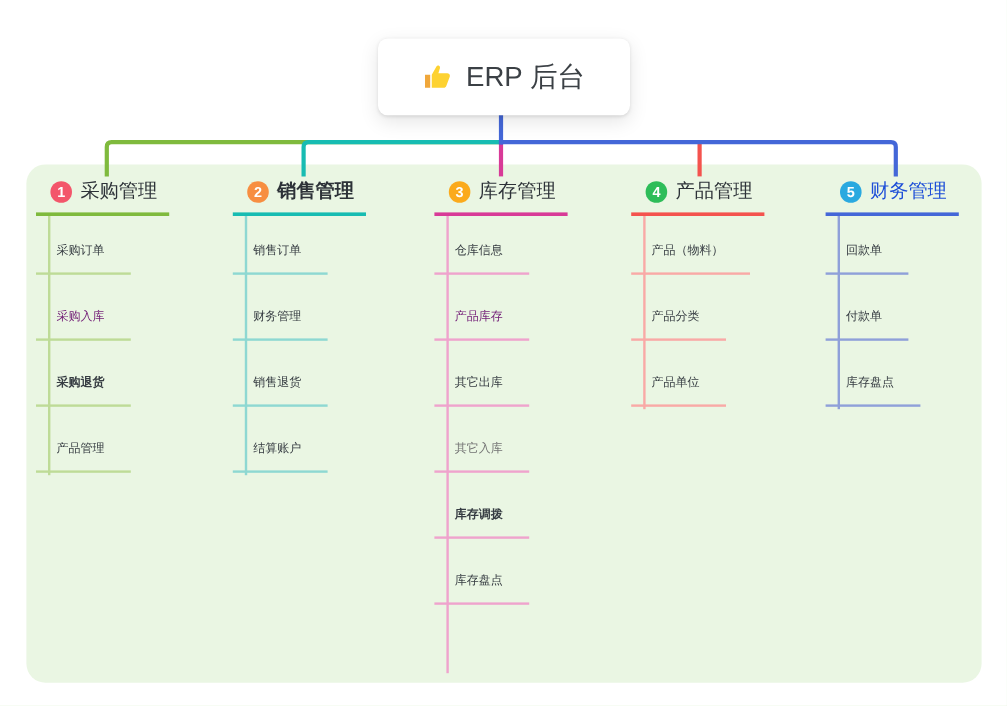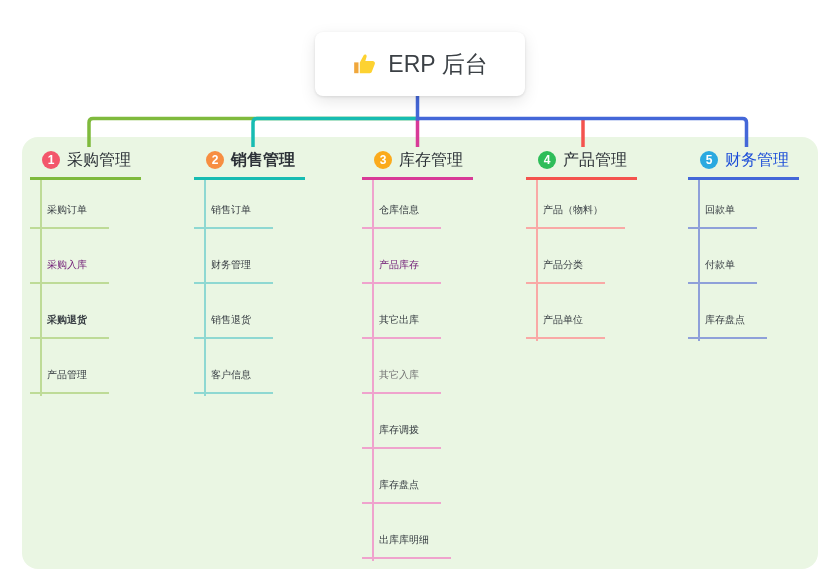--- a/index.html
+++ b/index.html
@@ -90,37 +90,36 @@
       <div class="branch-col" style="left: 194px; --line: #17bcb2; --light: #8ed8d2; --badge: #f78e41;">
     <div class="branch-heading">
       <span class="badge">2</span>
       <span class="branch-label" style="color: rgb(45, 50, 56); font-weight: bold;">销售管理</span>
     </div>
     <div class="spine" style="height: 216px;"></div>
     <div class="children">
           <div class="item" style="color: rgb(54, 60, 66);">销售订单</div>
           <div class="item" style="color: rgb(54, 60, 66);">财务管理</div>
           <div class="item" style="color: rgb(54, 60, 66);">销售退货</div>
-          <div class="item" style="color: rgb(54, 60, 66);">客户信息</div>
+          <div class="item" style="color: rgb(54, 60, 66);">结算账户</div>
         </div>
   </div>
       <div class="branch-col" style="left: 362px; --line: #d83a97; --light: #efa3cd; --badge: #fbaa1c;">
     <div class="branch-heading">
       <span class="badge">3</span>
       <span class="branch-label" style="color: rgb(45, 50, 56);">库存管理</span>
     </div>
     <div class="spine" style="height: 381px;"></div>
     <div class="children">
           <div class="item" style="color: rgb(54, 60, 66);">仓库信息</div>
           <div class="item" style="color: #701a75;">产品库存</div>
           <div class="item" style="color: rgb(54, 60, 66);">其它出库</div>
           <div class="item" style="color: #737373; text-align: center;">其它入库</div>
-          <div class="item" style="color: rgb(54, 60, 66);">库存调拨</div>
+          <div class="item" style="color: rgb(54, 60, 66); font-weight: bold;">库存调拨</div>
           <div class="item" style="color: rgb(54, 60, 66);">库存盘点</div>
-          <div class="item" style="color: rgb(54, 60, 66);">出库库明细</div>
         </div>
   </div>
       <div class="branch-col" style="left: 526px; --line: #f4534e; --light: #f9a9a6; --badge: #2ebd59;">
     <div class="branch-heading">
       <span class="badge">4</span>
       <span class="branch-label" style="color: rgb(45, 50, 56);">产品管理</span>
     </div>
     <div class="spine" style="height: 161px;"></div>
     <div class="children">
           <div class="item" style="color: rgb(54, 60, 66);">产品（物料）</div>

